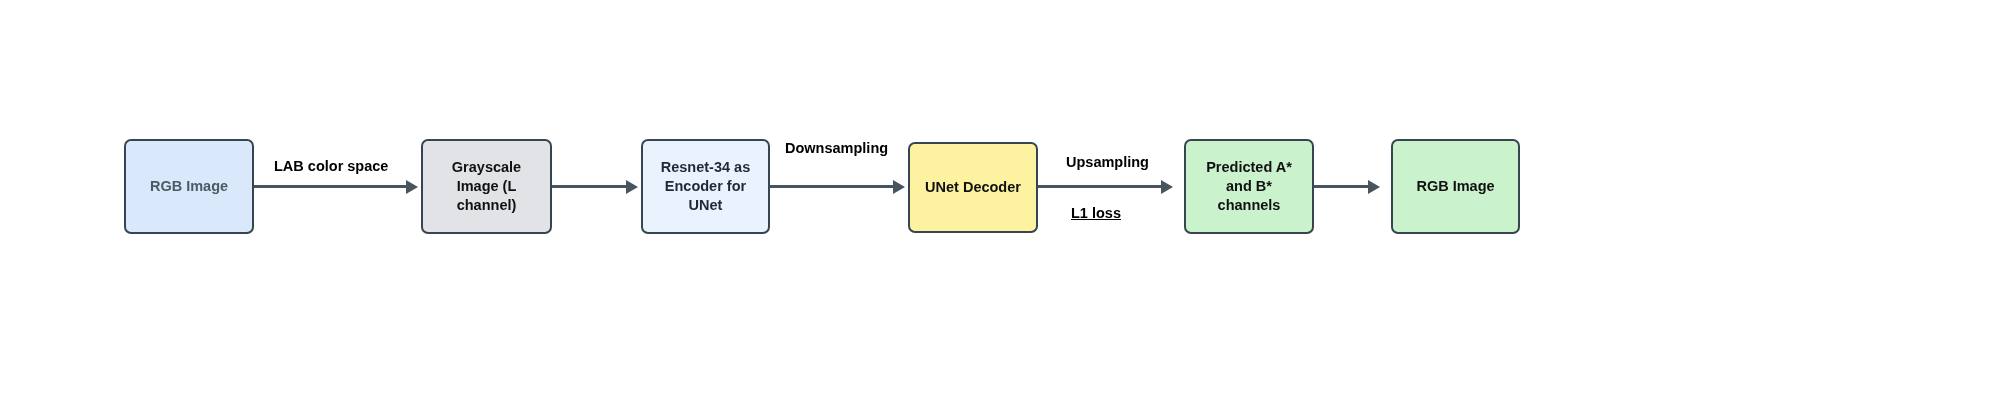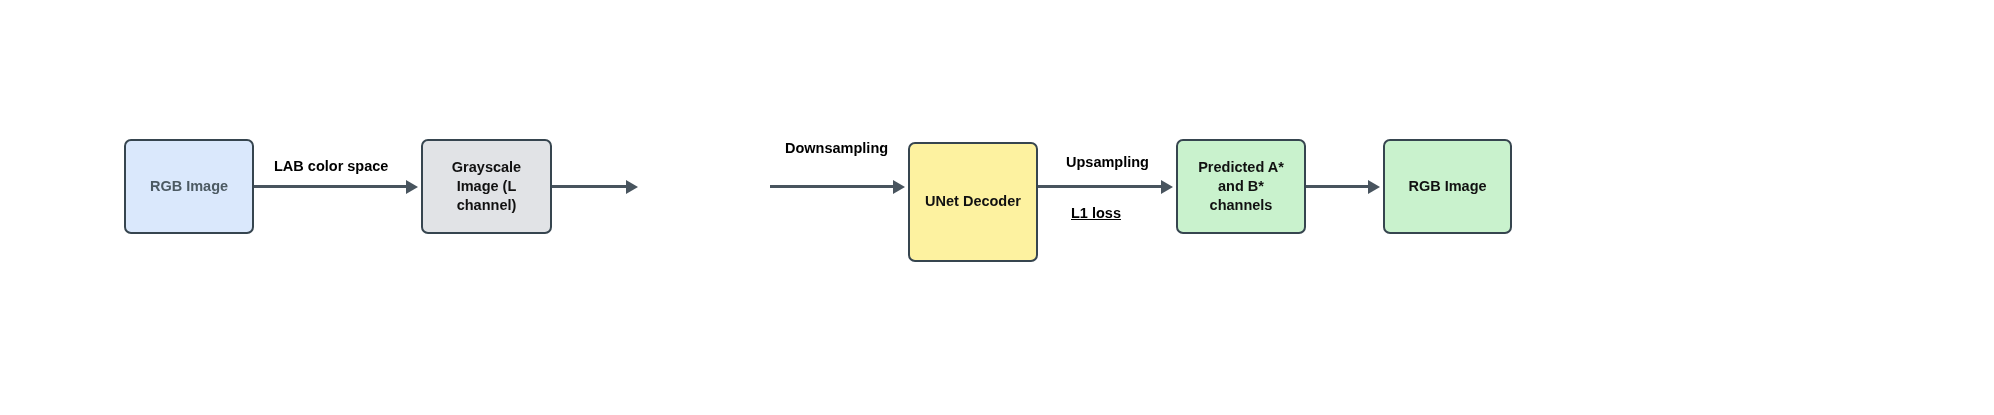--- a/index.html
+++ b/index.html
@@ -45,21 +45,21 @@
   .node .node-label {
     display: block;
     width: 100%;
     white-space: pre-line;
   }
   
   .node.fill-blue      { background: #dae8fc; }
   .node.fill-gray      { background: #e1e3e6; }
   .node.fill-paleblue  { background: #eaf2fd; }
   .node.fill-yellow    { background: #fdf2a0; }
-  .node.fill-green     { background: #c9f2cd; }
+  .node.fill-green     { background: #c9f2cd; margin-left: 8px; }
 
   .node.text-muted  { color: #4c5a63; font-weight: bold; font-size: 14.5px; }
   .node.text-dark   { color: #111111; font-weight: bold; font-size: 14.5px; }
   .node.text-slate  { color: #1e2a33; font-weight: bold; font-size: 14.5px; }
 
   
   .edge {
     position: absolute;
     height: 3px;
     background: #48545e;
@@ -109,22 +109,27 @@
   <div class="node fill-blue text-muted" style="left:124px; top:139px; width:130px; height:95px;">
     <span class="node-label">RGB Image</span>
   </div>
 
   <div class="node fill-gray text-dark" style="left:421px; top:139px; width:131px; height:95px;">
     <span class="node-label">Grayscale
 Image (L
 channel)</span>
   </div>
 
+  <div class="node fill-paleblue text-slate" style="left:641px; top:139px; width:129px; height:95px;">
+    <span class="node-label">Resnet-34 as
+Encoder for
+UNet</span>
+  </div>
 
-  <div class="node fill-yellow text-dark" style="left:908px; top:142px; width:130px; height:120px;">
+  <div class="node fill-yellow text-dark" style="left:908px; top:142px; width:130px; height:91px;">
     <span class="node-label">UNet Decoder</span>
   </div>
 
   <div class="node fill-green text-dark" style="left:1176px; top:139px; width:130px; height:95px;">
     <span class="node-label">Predicted A*
 and B*
 channels</span>
   </div>
 
   <div class="node fill-green text-dark" style="left:1383px; top:139px; width:129px; height:95px;">

